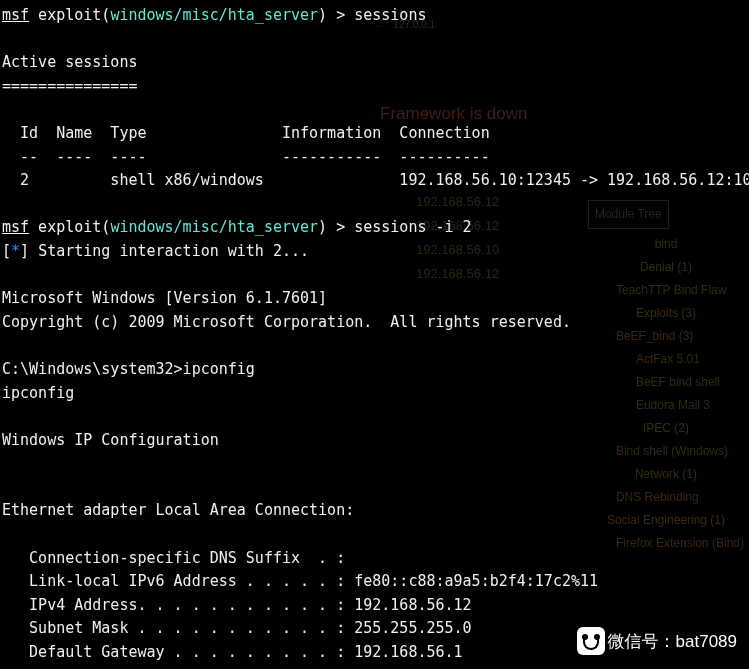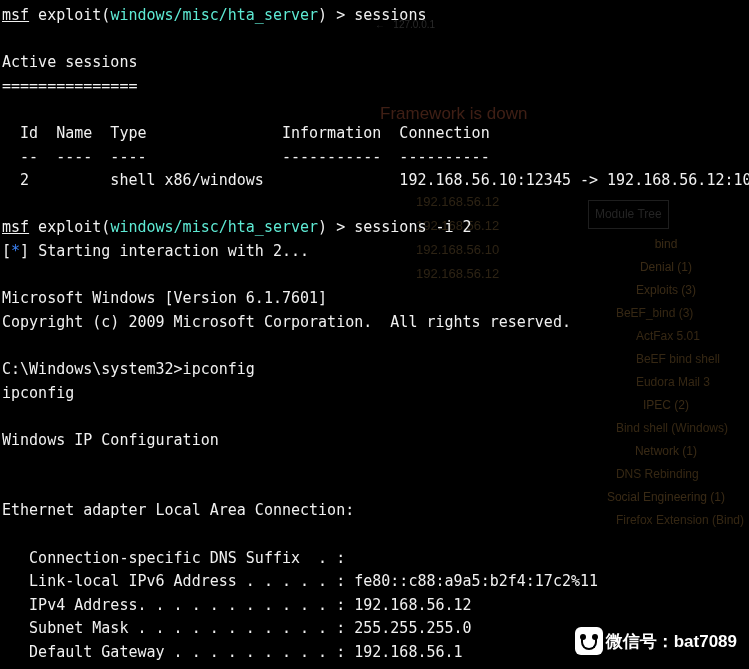--- a/index.html
+++ b/index.html
@@ -74,21 +74,21 @@
 
   .watermark {
     position: absolute;
     right: 12px;
     bottom: 14px;
     display: flex;
     align-items: center;
     gap: 3px;
     font-family: sans-serif;
     font-size: 17px;
-    font-weight: bold;
+    font-weight: normal;
     color: #fff;
     white-space: nowrap;
   }
   .wm-icon {
     width: 28px; height: 28px;
     border-radius: 6px;
     background: #fff;
     position: relative;
   }
   .wm-icon::before, .wm-icon::after {
@@ -116,20 +116,21 @@
   <div class="ghost-list">
     <div>192.168.56.12</div>
     <div>192.168.56.12</div>
     <div>192.168.56.10</div>
     <div>192.168.56.12</div>
   </div>
   <div class="ghost-panel">
     <div class="hdr">Module Tree</div>
     <div class="row">bind</div>
     <div class="row">Denial (1)</div>
+    <div class="sub">  TeachTTP Bind Flaw</div>
     <div class="row">Exploits (3)</div>
     <div class="sub">  BeEF_bind (3)</div>
     <div class="sub" style="padding-left:48px">    ActFax 5.01</div>
     <div class="sub" style="padding-left:48px">    BeEF bind shell</div>
     <div class="sub" style="padding-left:48px">    Eudora Mail 3</div>
     <div class="row">IPEC (2)</div>
     <div class="sub">  Bind shell (Windows)</div>
     <div class="row">Network (1)</div>
     <div class="sub">  DNS Rebinding</div>
     <div class="row">Social Engineering (1)</div>

